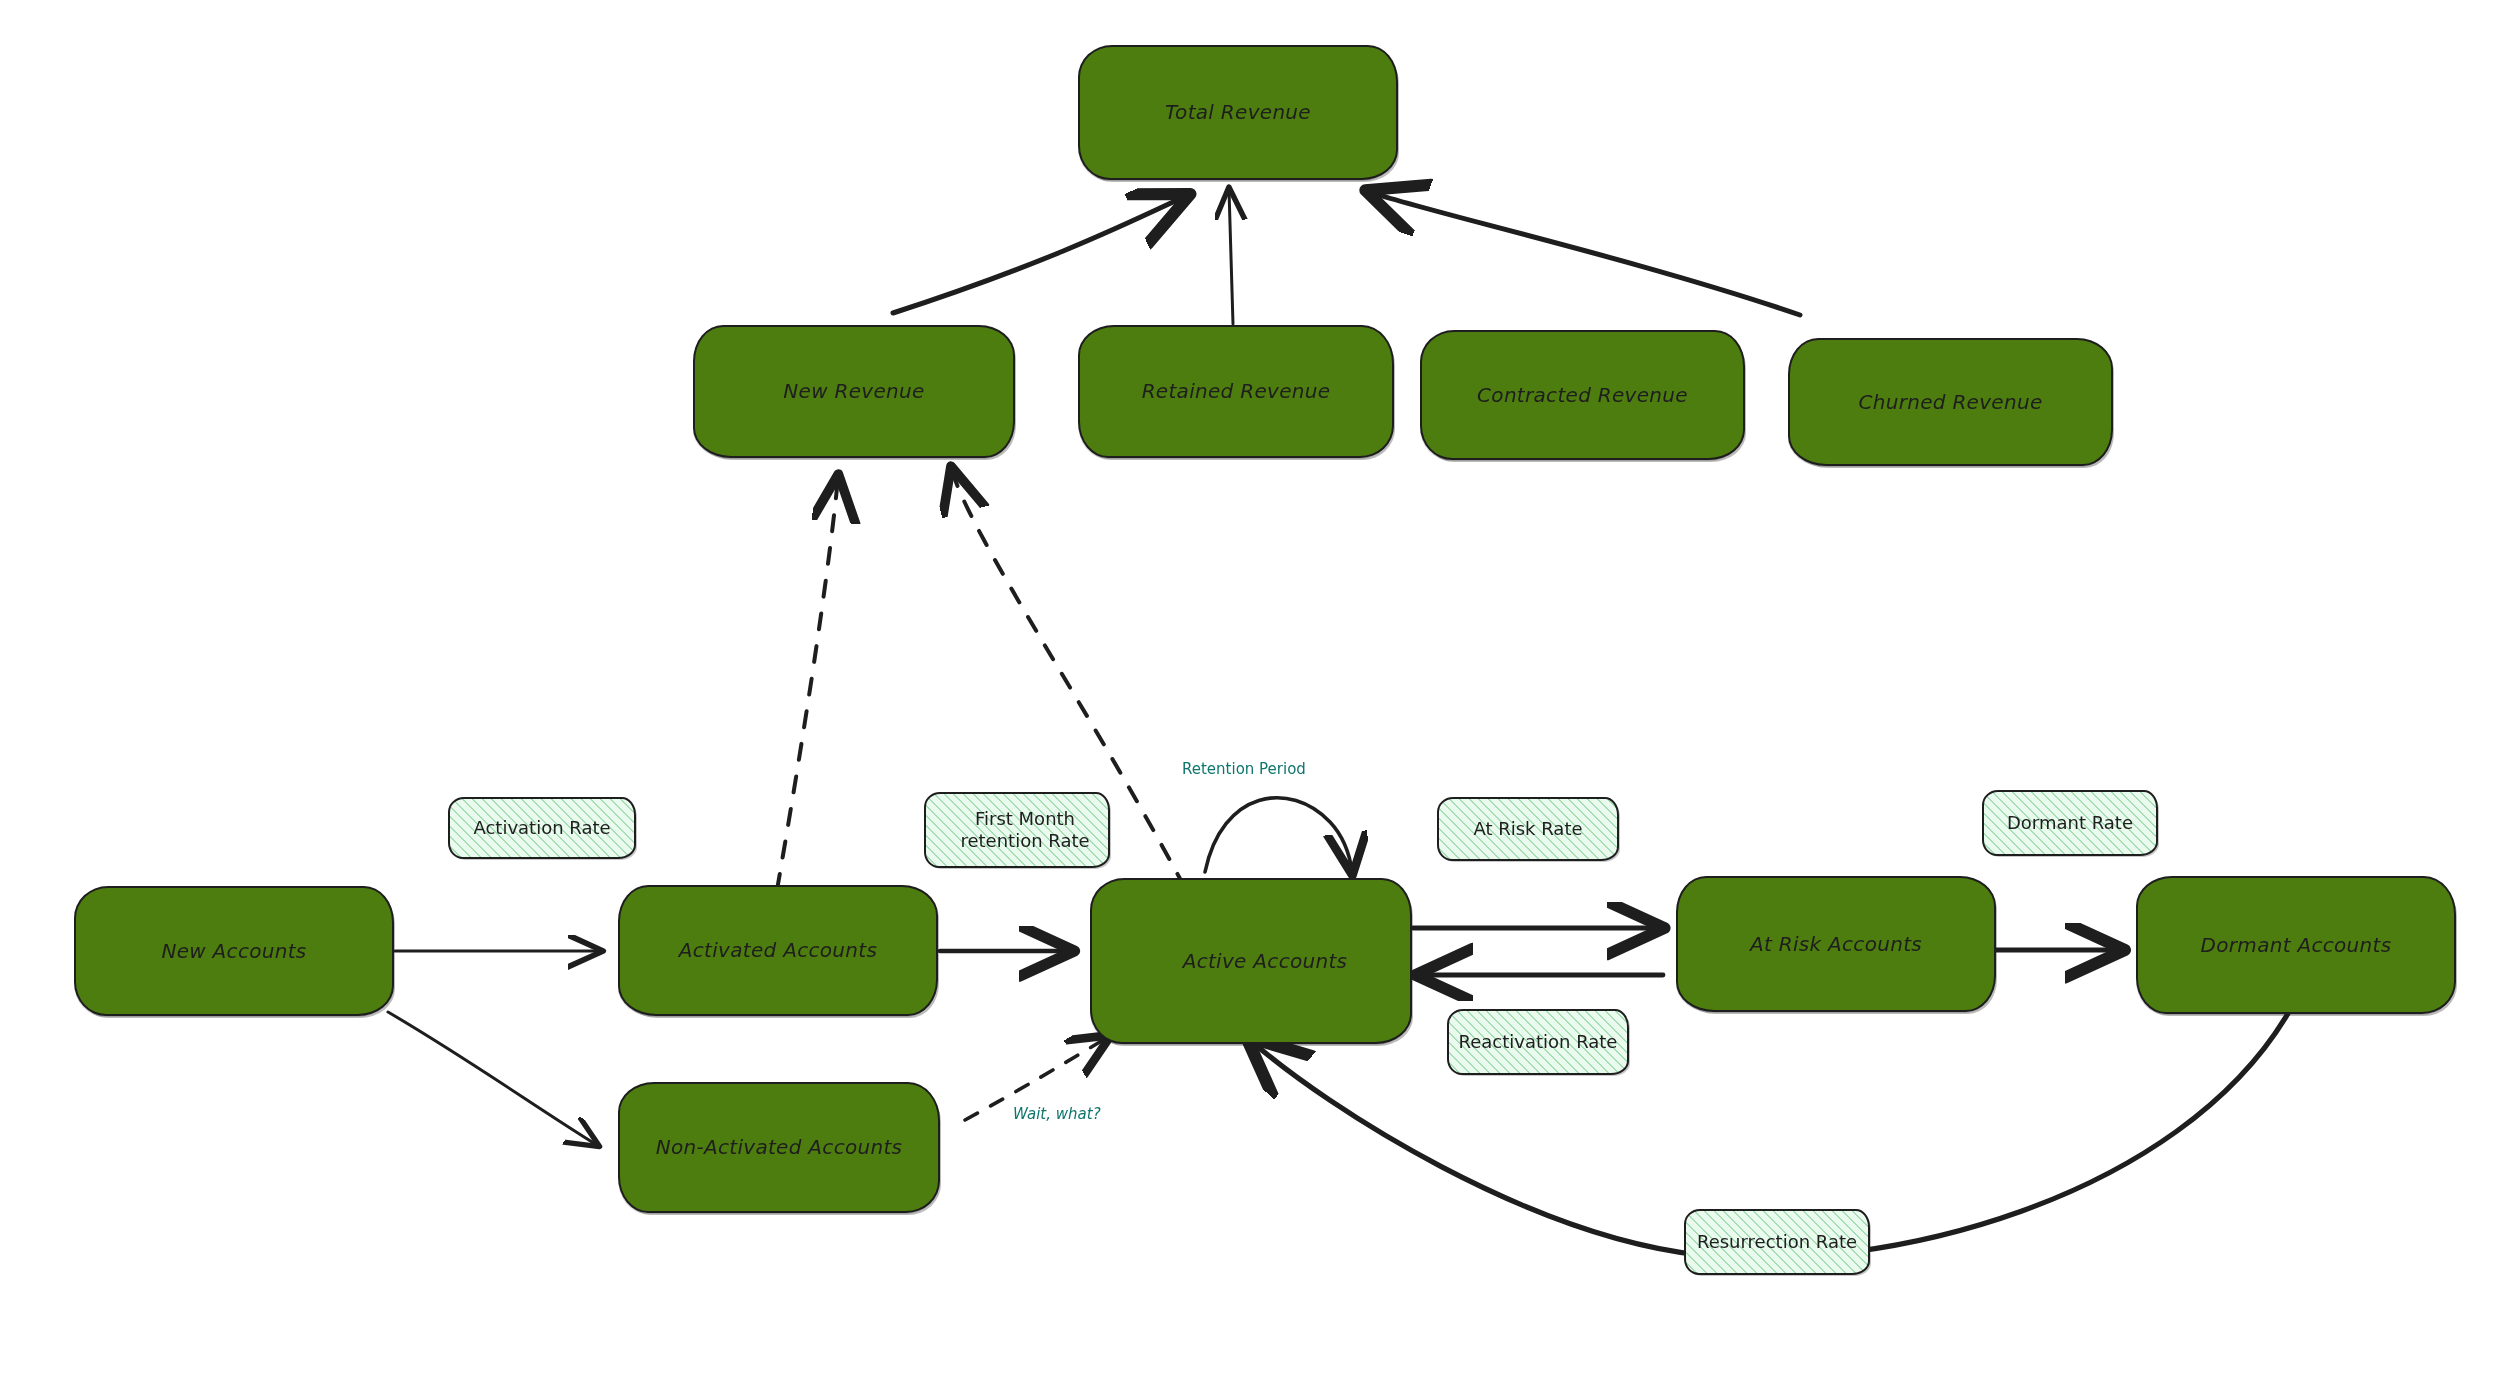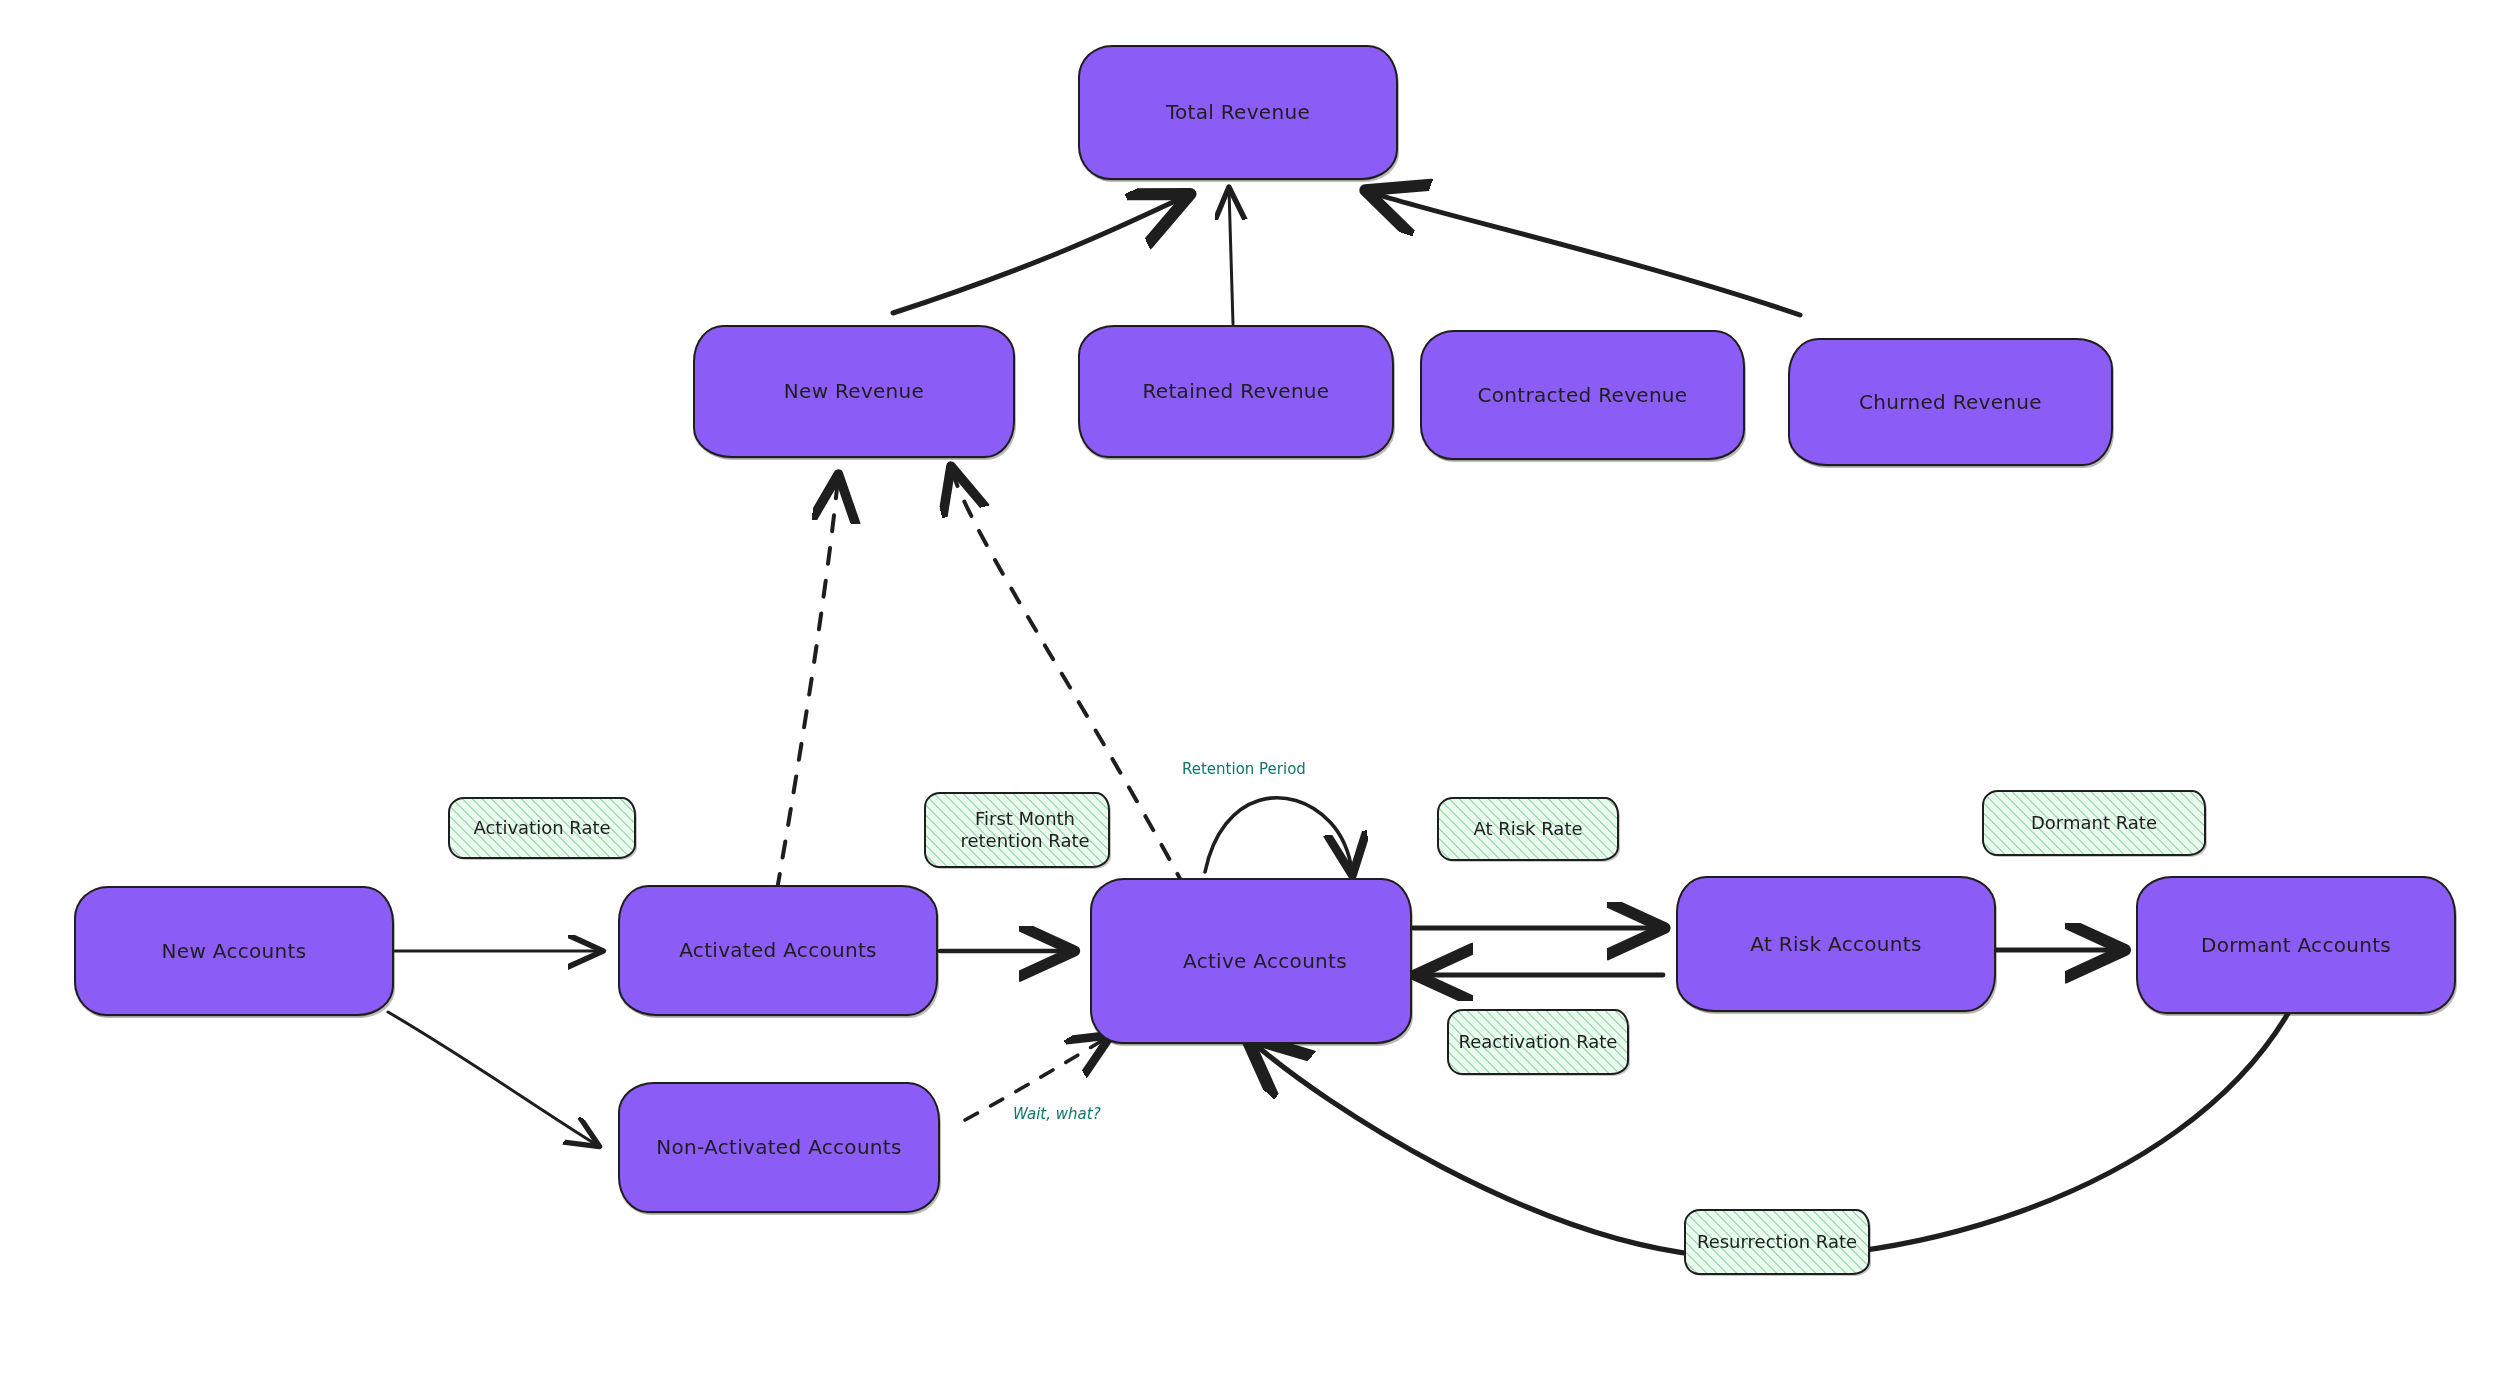--- a/index.html
+++ b/index.html
@@ -14,26 +14,27 @@
 
   
   .node{
     position:absolute;
     box-sizing:border-box;
     display:flex;align-items:center;justify-content:center;
     text-align:right;
     color:#1e1e1e;
     letter-spacing:.3px;
     border:2.4px solid #1e1e1e;
-    background:#8b5cf6;
+    background:#4d7c0f;
     border-radius:34px;
     line-height:1.25;
     font-size:20px;
     
     box-shadow:2px 3px 0 -1px rgba(30,30,30,.30), -1px 2px 0 -1px rgba(30,30,30,.18);
+    font-style:italic;
   }
   .node.wobble-a{border-radius:34px 30px 36px 32px/32px 36px 30px 34px;}
   .node.wobble-b{border-radius:30px 36px 30px 38px/36px 30px 36px 30px;}
   .node.wobble-c{border-radius:36px 32px 34px 30px/30px 38px 32px 36px;}
 
   
   .rate{
     position:absolute;box-sizing:border-box;
     display:flex;align-items:center;justify-content:center;text-align:center;
     border:2.2px solid #1e1e1e;
@@ -150,21 +151,21 @@
 
   <div class="rate" style="left:924px;top:792px;width:186px;height:76px;flex-direction:column;padding-left:16px;">
     <span>First Month</span>
     <span>retention Rate</span>
   </div>
 
   <div class="rate" style="left:1437px;top:797px;width:182px;height:64px;">
     <span>At Risk Rate</span>
   </div>
 
-  <div class="rate" style="left:1982px;top:790px;width:224px;height:66px;">
+  <div class="rate" style="left:1982px;top:790px;width:176px;height:66px;">
     <span>Dormant Rate</span>
   </div>
 
   <div class="rate" style="left:1447px;top:1009px;width:182px;height:66px;">
     <span>Reactivation Rate</span>
   </div>
 
   <div class="rate" style="left:1684px;top:1209px;width:186px;height:66px;">
     <span>Resurrection Rate</span>
   </div>

